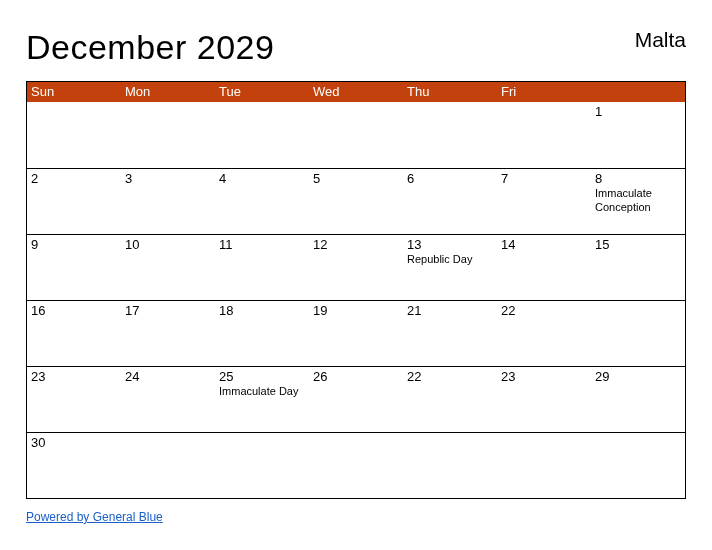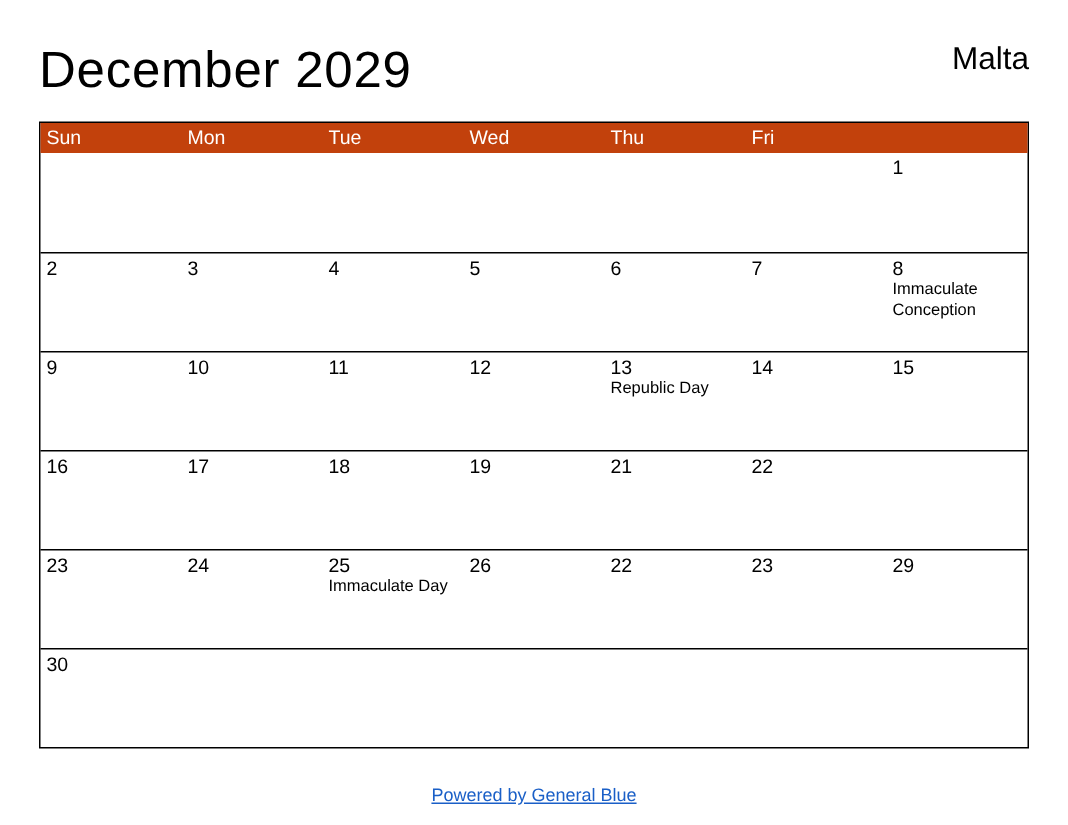--- a/index.html
+++ b/index.html
@@ -60,22 +60,22 @@
     font-size: 13px;
     color: #000;
   }
   .event {
     font-size: 11px;
     color: #000;
     line-height: 1.25;
     margin-top: 1px;
   }
   .footer {
-    text-align: center;
-    margin-top: 22px;
+    text-align: left;
+    margin-top: 8px;
   }
   .footer a {
     font-size: 12px;
     color: #1a5fc7;
     text-decoration: underline;
     cursor: pointer;
   }
 </style>
 </head>
 <body>

